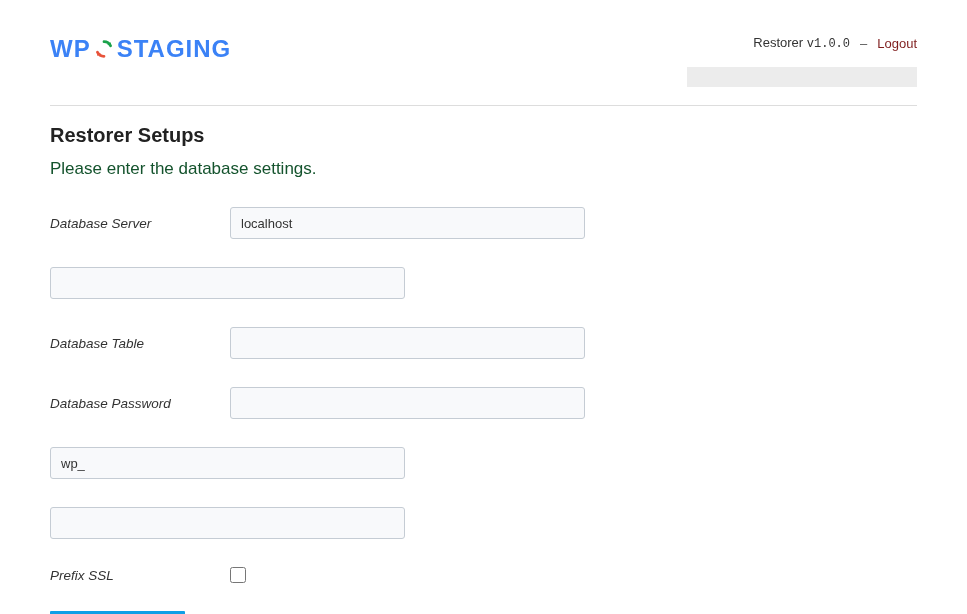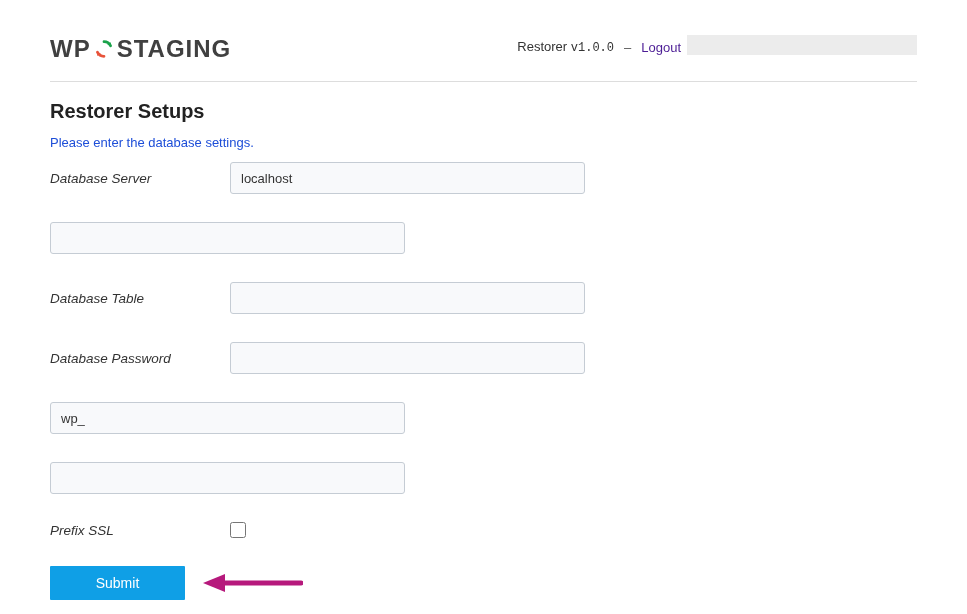--- a/index.html
+++ b/index.html
@@ -18,45 +18,45 @@
       justify-content: space-between;
       align-items: flex-start;
       margin-bottom: 18px;
     }
     .logo {
       display: flex;
       align-items: center;
       font-size: 24px;
       font-weight: 700;
       letter-spacing: 1px;
-      color: #404040;
+      color: #3b82f6;
     }
     .logo-icon {
       display: inline-flex;
       margin: 0 2px;
     }
     .header-right {
       display: flex;
-      flex-direction: row;
+      flex-direction: column;
       align-items: flex-end;
-      gap: 6px;
+      gap: 16px;
     }
     .header-meta {
       display: flex;
       align-items: center;
       gap: 10px;
       font-size: 13px;
       color: #333;
     }
     .version {
       font-family: "Courier New", monospace;
       font-size: 12px;
     }
     .logout-link {
-      color: #4c1d95;
+      color: #7f1d1d;
       cursor: pointer;
     }
     .dash {
       color: #555;
     }
     .placeholder-bar {
       width: 230px;
       height: 20px;
       background: #ececec;
     }
@@ -65,23 +65,23 @@
       border-top: 1px solid #ddd;
       margin-bottom: 18px;
     }
     .section-title {
       font-size: 20px;
       font-weight: 700;
       color: #222;
       margin-bottom: 12px;
     }
     .section-sub {
-      font-size: 13px;
-      color: #1d4ed8;
-      margin-bottom: 12px;
+      font-size: 17px;
+      color: #14532d;
+      margin-bottom: 28px;
     }
     .form-row {
       display: flex;
       align-items: center;
       margin-bottom: 28px;
     }
     .form-row .label {
       width: 180px;
       font-size: 13.5px;
       color: #333;

